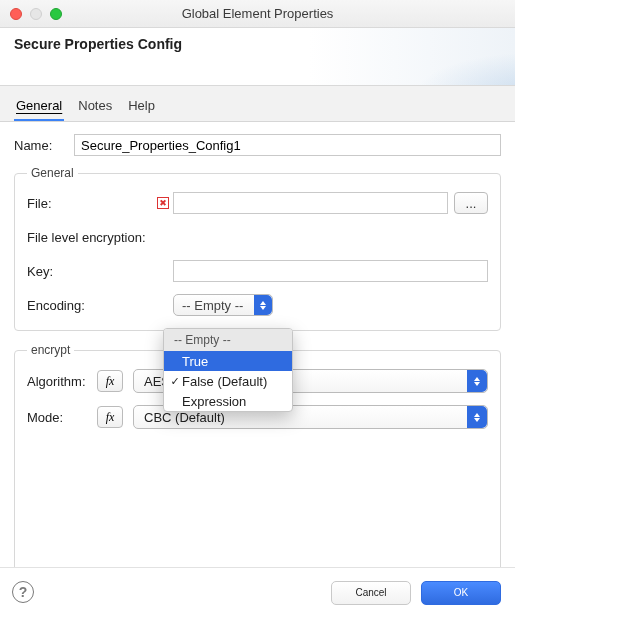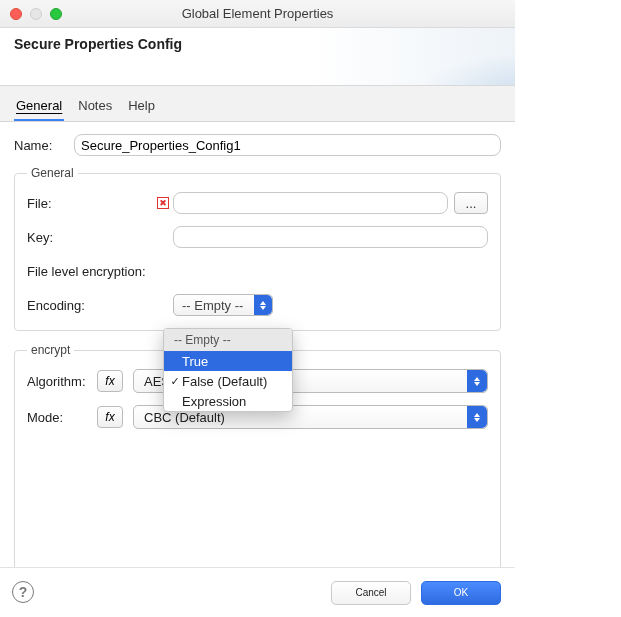--- a/index.html
+++ b/index.html
@@ -48,21 +48,21 @@
   .tab.active { color: #000; border-bottom: 2px solid #3b82f6; text-decoration: underline; text-underline-offset: 3px; }
 
   .content { padding: 12px 14px 0 14px; position: relative; }
   .row { display: flex; align-items: center; margin-bottom: 10px; }
   .lbl { width: 60px; color: #222; }
 
   .text-input {
     flex: 1;
     height: 22px;
     border: 1px solid #c9c9c9;
-    border-radius: 8px;
+    border-radius: 0;
     padding: 2px 6px;
     font-size: 13px;
     background: #fff;
   }
 
   fieldset {
     border: 1px solid #d8d8d8;
     border-radius: 4px;
     margin: 0 0 12px 0;
     padding: 12px 12px 12px 12px;
@@ -101,21 +101,21 @@
     gap: 1px;
   }
   .arr-up, .arr-down { width:0;height:0;border-left:3px solid transparent;border-right:3px solid transparent; }
   .arr-up { border-bottom:4px solid #fff; }
   .arr-down { border-top:4px solid #fff; }
 
   .fx-btn {
     width: 26px; height: 22px; border: 1px solid #bbb; border-radius: 4px;
     background: linear-gradient(#fff,#f0f0f0);
     display: inline-flex; align-items: center; justify-content: center;
-    font-style: italic; font-family: Liberation Sans, sans-serif; font-size: 12px;
+    font-style: italic; font-family: Liberation Serif, serif; font-size: 12px;
     margin-right: 10px;
   }
 
   .combo {
     flex: 1; height: 24px; border: 1px solid #bbb; border-radius: 5px;
     background: linear-gradient(#fff,#f5f5f5);
     display: flex; align-items: center; padding-left: 10px; position: relative;
     color: #222;
   }
   .combo .arrows {
@@ -209,30 +209,30 @@
       <legend>General</legend>
 
       <div class="frow">
         <div class="flbl">File:</div>
         <span class="err-ico">✖</span>
         <input class="text-input" style="margin-right: 0px;" value="">
         <div class="browse-btn">...</div>
       </div>
 
       <div class="frow">
-        <div class="flbl">Key:</div>
-        <input class="text-input" style="margin-left: 16px;" value="">
-      </div>
-
-      <div class="frow">
         <div class="flbl" style="width:146px;">File level encryption:</div>
         <div class="empty-select" style="width:140px;visibility:hidden;">
           <span>-- Empty --</span>
 
         </div>
+      </div>
+
+      <div class="frow">
+        <div class="flbl">Key:</div>
+        <input class="text-input" style="margin-left: 16px;" value="">
       </div>
 
       <div class="frow" style="margin-bottom:2px;">
         <div class="flbl">Encoding:</div>
         <div style="margin-left:16px;">
           <div class="empty-select" style="width:100px;">
             <span>-- Empty --</span>
             <div class="arrows">
                 <div class="arr-up"></div>
                 <div class="arr-down"></div>

